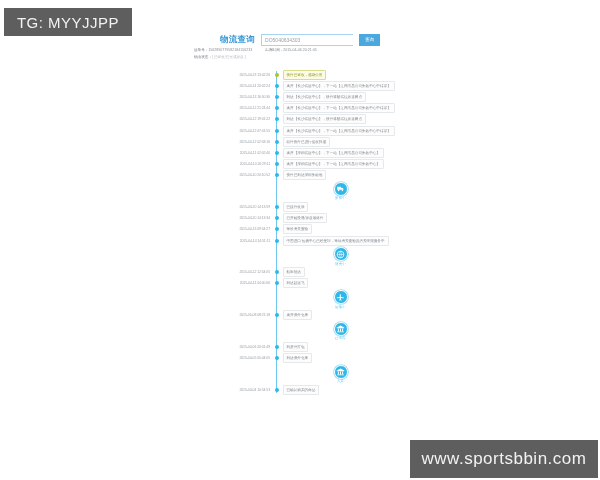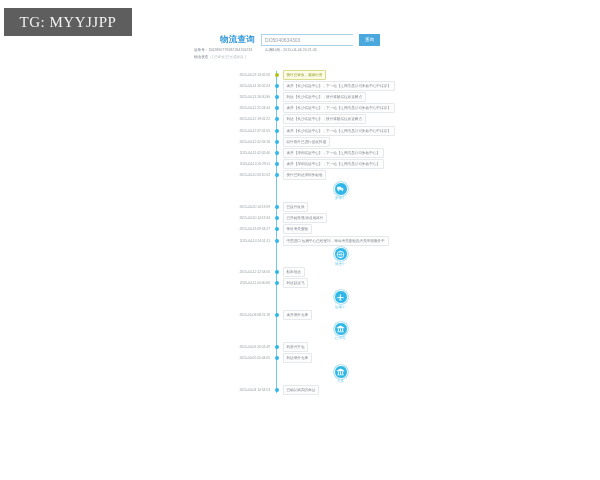--- a/index.html
+++ b/index.html
@@ -17,21 +17,21 @@
     width: 600px;
     height: 480px;
     background: #ffffff;
   }
 
   
   .watermark {
     position: absolute;
     background: #5e5e5e;
     color: #f2f2f2;
-    font-family: Liberation Serif, serif;
+    font-family: Liberation Sans, sans-serif;
     display: flex;
     align-items: center;
     justify-content: center;
     letter-spacing: 0.5px;
     z-index: 50;
   }
   #wm-top {
     left: 4px;
     top: 8px;
     width: 128px;
@@ -207,20 +207,21 @@
     letter-spacing: 0.2px;
   }
 </style>
 </head>
 <body>
 
 <div id="page">
 
   <div class="watermark" id="wm-top">TG: MYYJJPP</div>
 
+  <div class="watermark" id="wm-bottom">www.sportsbbin.com</div>
 
   <div id="content">
 
     <div class="search-row">
       <span class="search-title">物流查询</span>
       <input class="search-input" type="text" value="DO5040634303" style="">
       <button class="search-btn">查询</button>
     </div>
 
     <div class="info-block">

